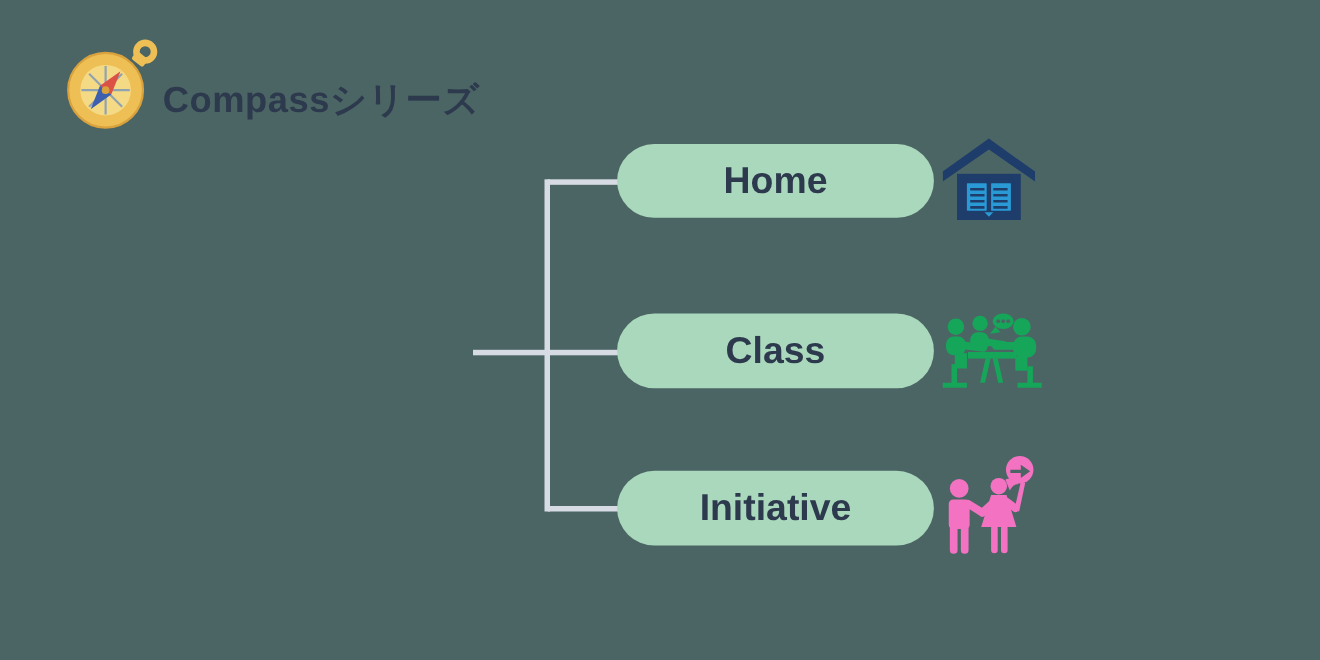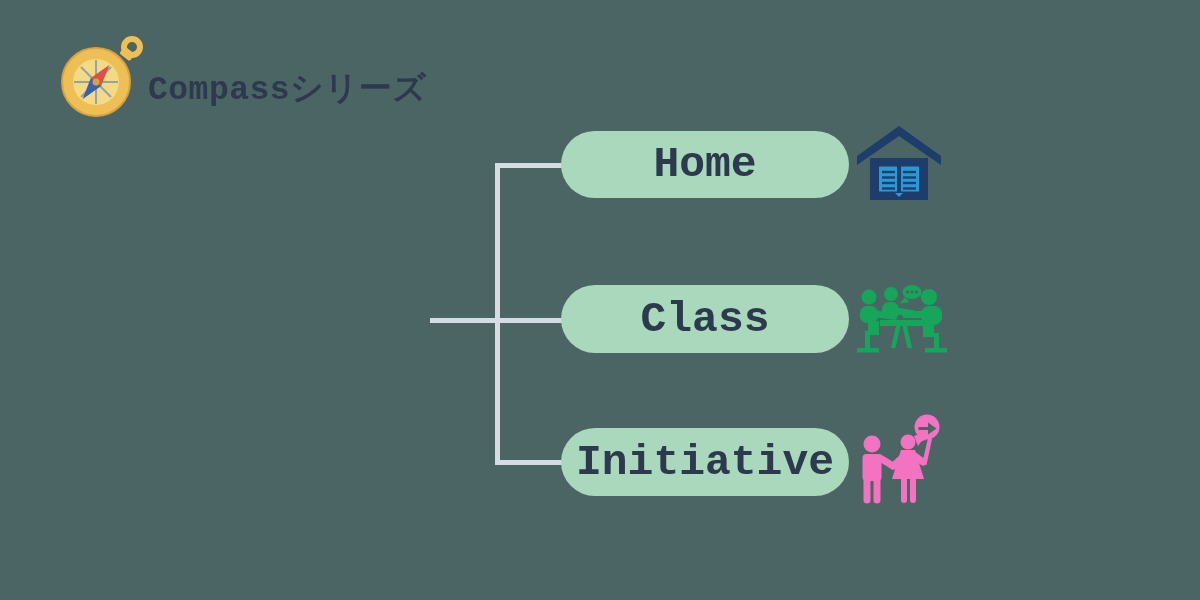--- a/index.html
+++ b/index.html
@@ -7,30 +7,30 @@
     --root-node-fill:#7ec49d; --child-node-fill:#aad8bc; --connector:#d7dce4;
     --home-icon-navy:#1e3d6b; --home-icon-blue:#2a9ad6;
     --class-icon-green:#16a65a; --initiative-icon-pink:#f472c2;
     --compass-gold:#eebf55; --compass-gold-dark:#d9a23d; --compass-face:#f5da85;
     --compass-needle-red:#dc5146; --compass-needle-blue:#3c5fae; --compass-cross:#8fa3b0;
   }
   html,body{margin:0;padding:0;}
   .canvas{
     position:relative; width:1200px; height:600px; overflow:hidden;
     background:var(--background);
-    font-family:Liberation Mono, monospace;
+    font-family:Liberation Sans, sans-serif;
   }
   .abs{position:absolute;}
   .title{
     left:148px; top:74px; font-size:33px; font-weight:bold;
     color:var(--title-text); line-height:1; letter-spacing:0.5px;
   }
   .node{
     display:flex; align-items:center; justify-content:center;
-    border-radius:40px; font-weight:bold; font-size:43px;
+    border-radius:40px; font-weight:bold; font-size:34px;
     color:var(--node-text); letter-spacing:0px;text-align:right;
   }
   .node-root{left:219px; top:285px; width:214px; height:67px; background:var(--root-node-fill);}
   .node-child{width:288px; height:67px; background:var(--child-node-fill);}
   .node-home{left:561px; top:131px;}
   .node-class{left:561px; top:285px; height:68px;}
   .node-initiative{left:561px; top:428px; height:68px;}
   .line{background:var(--connector);}
   .line-root-branch{left:430px; top:318px; width:133px; height:5px;}
   .line-trunk{left:495px; top:163px; width:5px; height:302px;}

